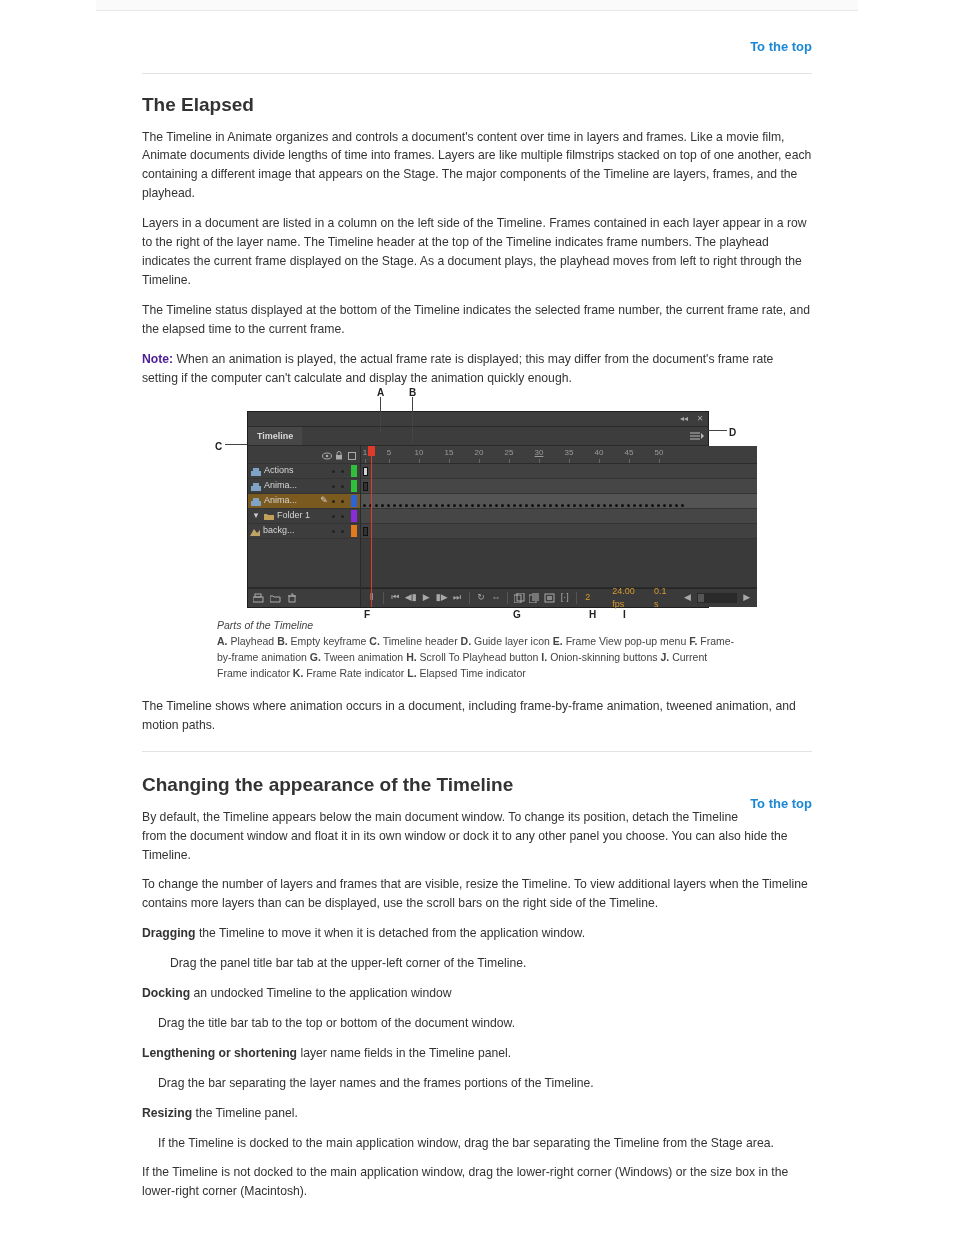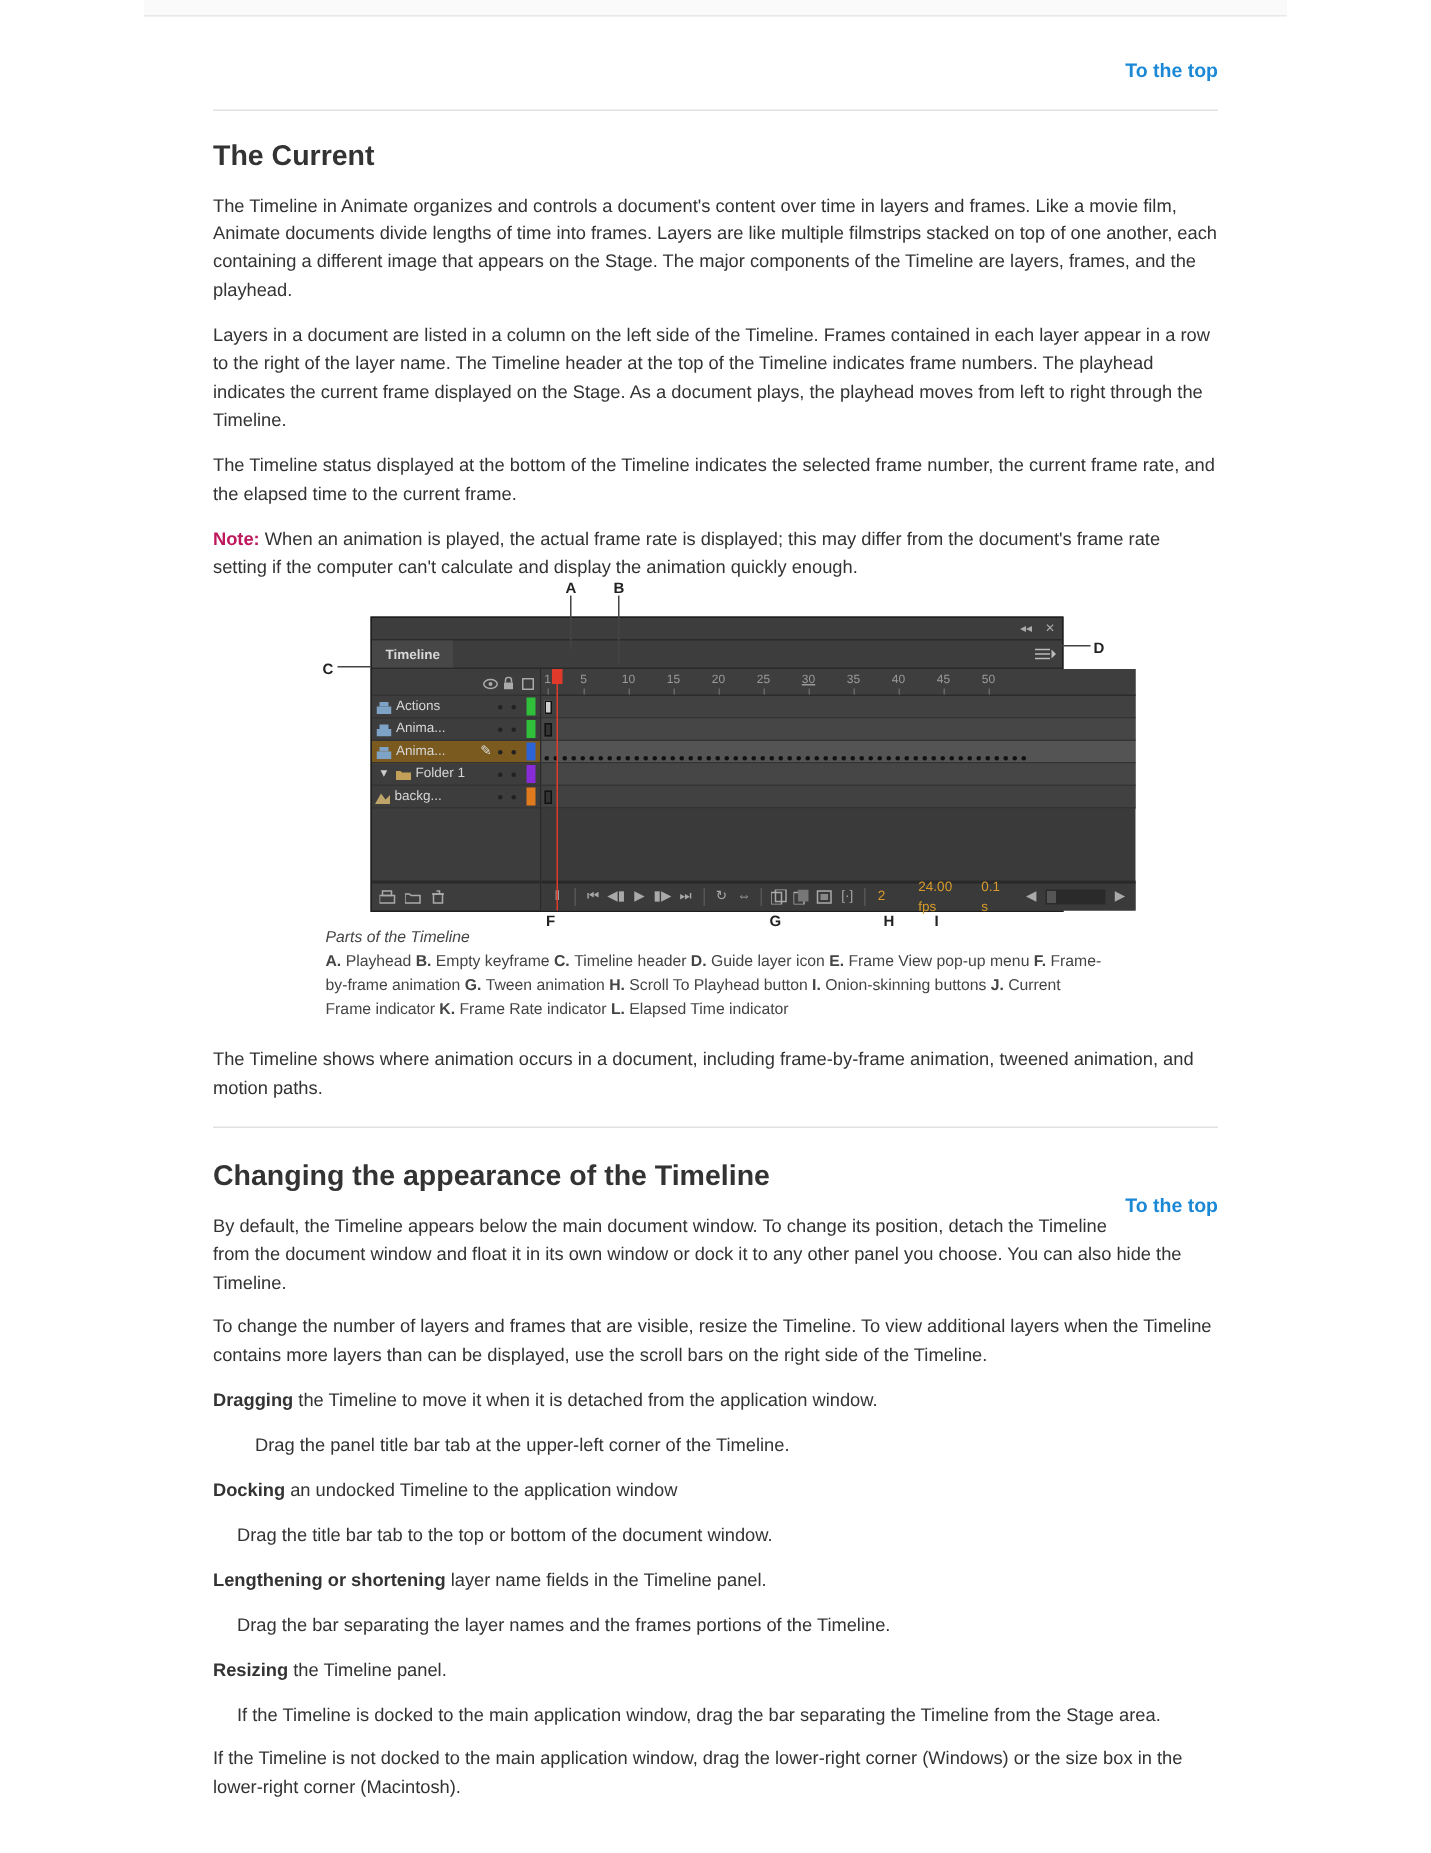--- a/index.html
+++ b/index.html
@@ -4,21 +4,21 @@
 <style>
   html,body{margin:0;padding:0;background:#fff;font-family:Helvetica,Arial,sans-serif;color:#333;font-size:12.2px;line-height:1.55}
   .page{width:762px;margin:0 auto;padding:0 0 40px 0}
   .topbar{height:10px;border-bottom:1px solid #e8e8e8;background:#fafafa}
   .content{padding:0 46px}
   .ltop{color:#1b88d6;font-weight:bold;font-size:13px;margin-top:26px;display:inline-block;text-decoration:none}
   .hr{border:none;border-top:1px solid #e2e2e2;margin:16px 0}
   h1{font-size:19px;font-weight:600;margin:0 0 8px 0}
   p{margin:8px 0 11px 0}
   .note{color:#333}
-  .note b{color:#be185d}
+  .note b{color:#4c1d95}
   .fig-wrap{margin:24px 0 16px 0}
   .fig{position:relative;width:560px;margin:0 auto}
   .panel{background:#3d3d3d;border:1px solid #1e1e1e;font-family:Tahoma,Arial,sans-serif;color:#c9c9c9;font-size:9px;width:460px}
   .panel-top{display:flex;align-items:center;height:14px;background:#3d3d3d;border-bottom:1px solid #2a2a2a;justify-content:flex-end;padding:0 3px;gap:6px}
   .wic{width:10px;height:8px;display:inline-flex;align-items:center;justify-content:center;color:#aaa;font-size:8px}
   .tabrow{display:flex;align-items:center;height:18px;border-bottom:1px solid #2a2a2a}
   .tab{height:18px;line-height:18px;padding:0 9px;background:#474747;color:#d8d8d8;font-weight:bold;font-size:9px}
   .menu{margin-left:auto;width:16px;height:10px;color:#bbb;display:flex;align-items:center;justify-content:flex-end;padding-right:4px}
   .menu svg{width:14px;height:8px}
   .body{display:flex}
@@ -61,21 +61,21 @@
 </head>
 <body>
 
 <div class="page">
   <div class="topbar"></div>
   <div class="content">
     <a class="ltop" style="float:right">To the top</a>
     <div style="clear:both"></div>
     <hr class="hr">
 
-    <h1>The Current</h1>
+    <h1>The Elapsed</h1>
 
     <p>The Timeline in Animate organizes and controls a document's content over time in layers and frames. Like a movie film, Animate documents divide lengths of time into frames. Layers are like multiple filmstrips stacked on top of one another, each containing a different image that appears on the Stage. The major components of the Timeline are layers, frames, and the playhead.</p>
     <p>Layers in a document are listed in a column on the left side of the Timeline. Frames contained in each layer appear in a row to the right of the layer name. The Timeline header at the top of the Timeline indicates frame numbers. The playhead indicates the current frame displayed on the Stage. As a document plays, the playhead moves from left to right through the Timeline.</p>
     <p>The Timeline status displayed at the bottom of the Timeline indicates the selected frame number, the current frame rate, and the elapsed time to the current frame.</p>
     <p class="note">
       <b>Note: </b><span>When an animation is played, the actual frame rate is displayed; this may differ from the document's frame rate setting if the computer can't calculate and display the animation quickly enough.</span>
     </p>
 
     <div class="fig-wrap">
       <div class="fig">

